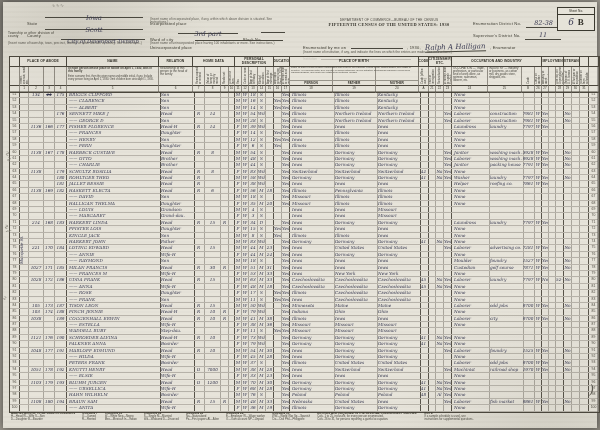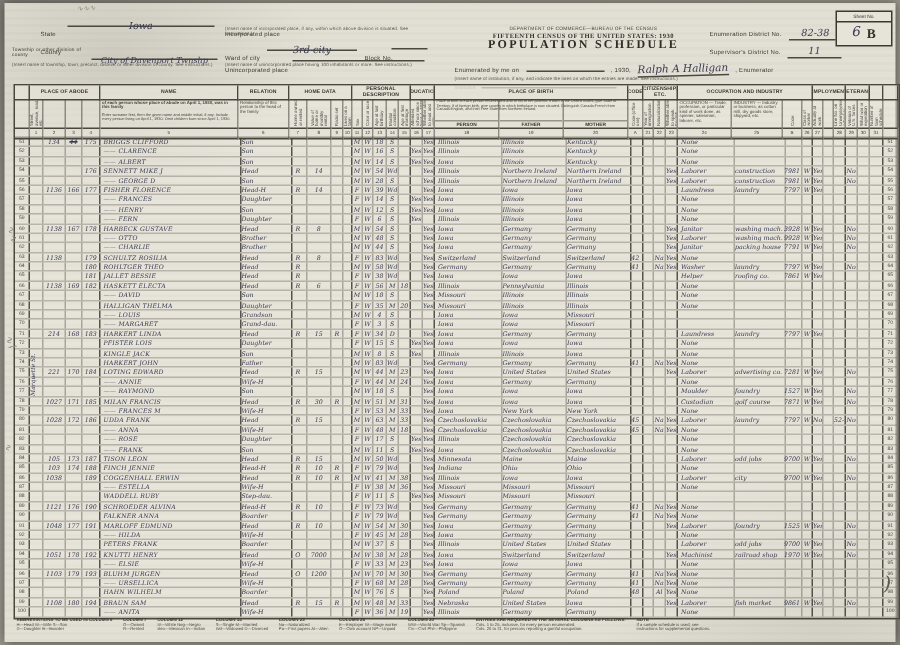--- a/index.html
+++ b/index.html
@@ -69,59 +69,59 @@
   <div class="abs" style="left:24px;top:9px;">
     <span class="hl">State</span>
   </div>
   <div class="abs uline" style="left:42px;top:4px;width:98px;height:11px;text-align:center;">
     <span class="hand hv">Iowa</span>
   </div>
 
   <div class="abs" style="left:24px;top:21px;">
     <span class="hl">County</span>
   </div>
+  <div class="abs uline" style="left:42px;top:16px;width:98px;height:11px;text-align:center;">
+    <span class="hand hv">Scott</span>
+  </div>
 
   <div class="abs" style="left:5px;top:30px;width:52px;">
     <span class="hl" style="font-size:3.2px;line-height:3.4px;display:block;">Township or other division of county</span>
   </div>
   <div class="abs uline" style="left:58px;top:27px;width:84px;height:10px;text-align:center;">
     <span class="hand" style="font-size:5.4px;">City of Davenport Twnshp</span>
   </div>
   <div class="abs fine" style="left:5px;top:40px;width:140px;">(Insert name of township, town, precinct, district, or other division of county. See instructions.)</div>
 
   <div class="abs" style="left:147px;top:9px;">
     <span class="hl">Incorporated place</span>
   </div>
   <div class="abs fine" style="left:147px;top:16px;width:132px;">(Insert name of incorporated place, if any, within which above division is situated. See instructions.)</div>
 
   <div class="abs" style="left:147px;top:25px;">
     <span class="hl">Ward of city</span>
   </div>
   <div class="abs uline" style="left:175px;top:20px;width:60px;height:11px;text-align:center;">
-    <span class="hand hv">3rd city</span>
+    <span class="hand hv">3rd part</span>
   </div>
   <div class="abs" style="left:240px;top:25px;">
     <span class="hl">Block No.</span>
   </div>
   <div class="abs uline" style="left:258px;top:24px;width:24px;height:6px;"></div>
 
   <div class="abs" style="left:147px;top:33px;">
     <span class="hl">Unincorporated place</span>
   </div>
   <div class="abs uline" style="left:192px;top:32px;width:88px;height:6px;"></div>
   <div class="abs fine" style="left:147px;top:40px;width:132px;">(Insert name of unincorporated place having 100 inhabitants or more. See instructions.)</div>
 
   <div class="abs ctr" style="left:296px;top:5px;width:180px;">
     <span id="dept-line">DEPARTMENT OF COMMERCE—BUREAU OF THE CENSUS</span>
   </div>
   <div class="abs ctr" style="left:296px;top:10px;width:180px;">
     <span id="census-line">FIFTEENTH CENSUS OF THE UNITED STATES: 1930</span>
-  </div>
-  <div class="abs ctr" style="left:296px;top:17px;width:180px;">
-    <span id="title-main">POPULATION SCHEDULE</span>
   </div>
 
   <div class="abs" style="left:300px;top:33px;width:250px;">
     <span class="hl">Enumerated by me on</span>
     <span class="uline" style="display:inline-block;width:52px;height:6px;"></span>
     <span class="hl">, 1930,</span>
     <span class="hand sig uline">Ralph A Halligan</span>
     <span class="hl">, <span>Enumerator</span></span>
   </div>
 

